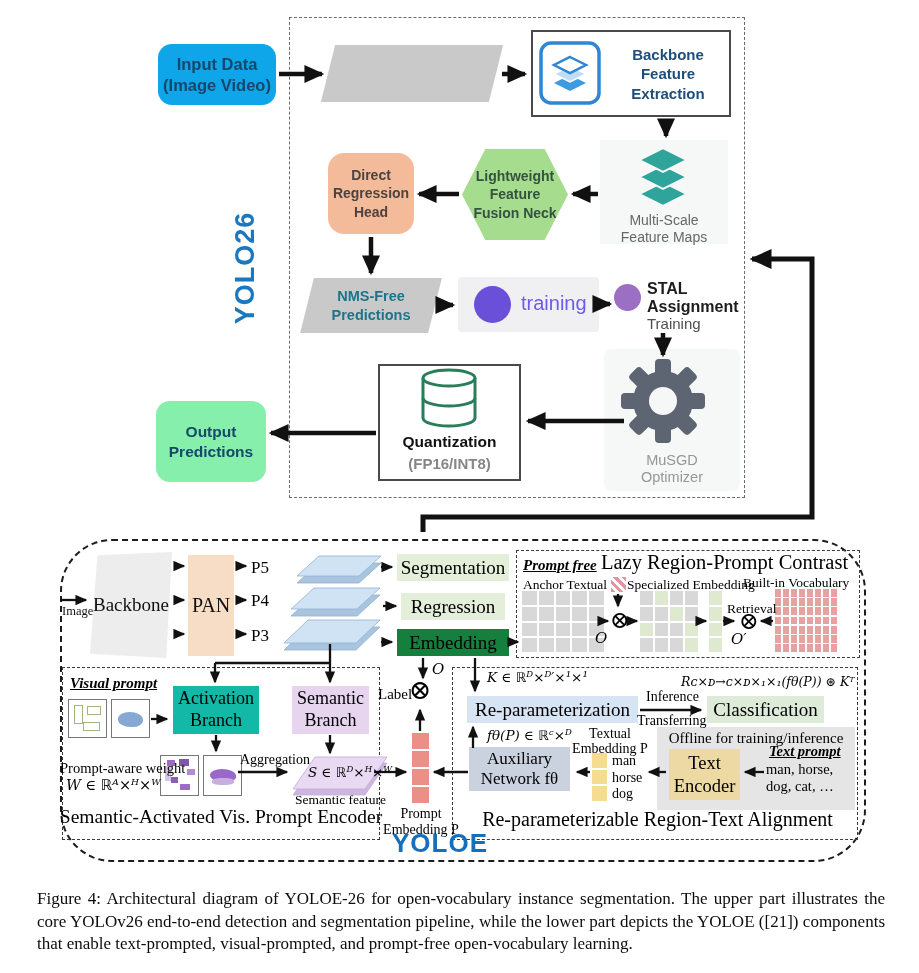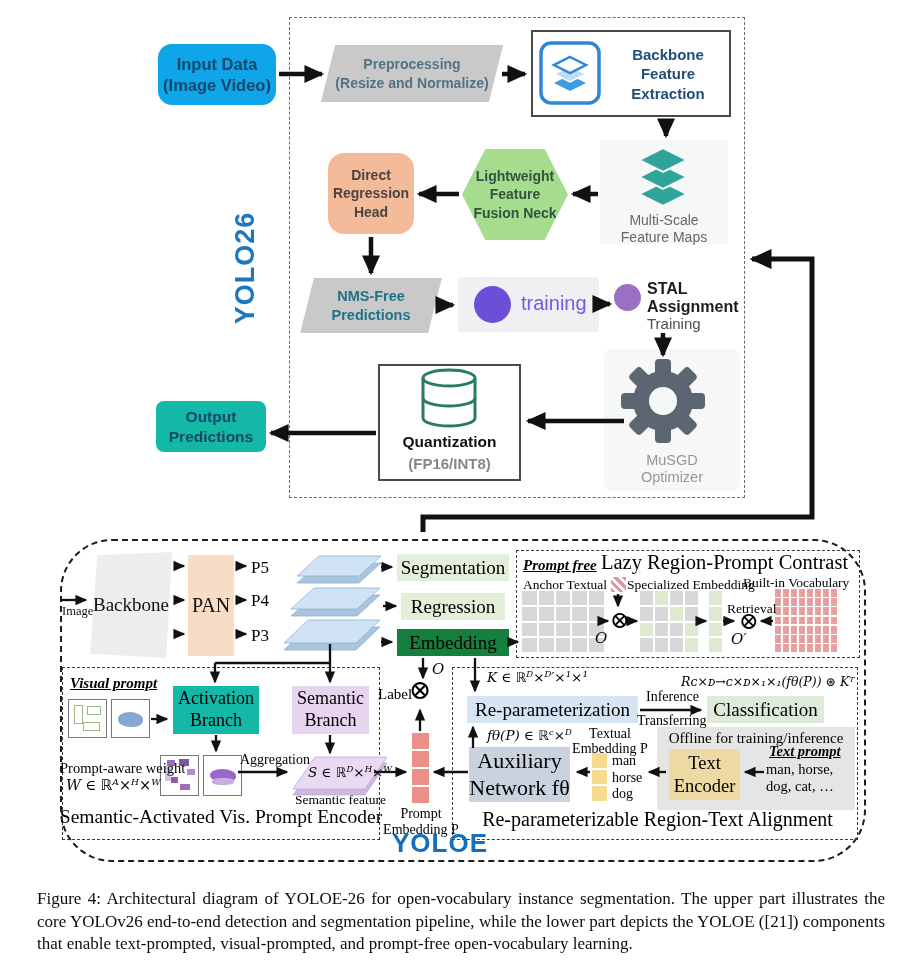--- a/index.html
+++ b/index.html
@@ -34,22 +34,20 @@
 
 <div id="canvas">
 
   <div class="abs dash-top" style="left:289px;top:17px;width:456px;height:481px"></div>
   <div class="abs sans b lbl" style="left:165px;top:250px;width:160px;height:36px;line-height:36px;text-align:center;transform:rotate(-90deg);font-size:27px;color:#1a78c0;letter-spacing:1px">YOLO26</div>
 
   <div class="abs ctr sans b pre" style="left:158px;top:44px;width:118px;height:61px;background:#0ea5e9;border-radius:14px;font-size:16.5px;color:#17476b;line-height:1.25">Input Data
 (Image Video)</div>
 
   <div class="abs skew" style="left:328px;top:45px;width:168px;height:57px;background:#c9c9c9"></div>
-  <div class="abs ctr sans b pre lbl" style="left:328px;top:45px;width:168px;height:57px;font-size:14px;color:#527286;line-height:1.3">Preprocessing
-(Resize and Normalize)</div>
 
   <div class="abs" style="left:531px;top:30px;width:200px;height:87px;background:#fff;border:2px solid #4a4a4a"></div>
   <div class="abs ctr sans b pre" style="left:608px;top:35px;width:120px;height:78px;font-size:15px;color:#1f4e79;line-height:1.3">Backbone
 Feature
 Extraction</div>
 
   <div class="abs" style="left:600px;top:140px;width:128px;height:104px;background:#f6f7f7"></div>
   <div class="abs ctr sans pre" style="left:600px;top:212px;width:128px;height:34px;font-size:14px;color:#676767;line-height:1.2">Multi-Scale
 Feature Maps</div>
 
@@ -75,21 +73,21 @@
   <div class="abs sans" style="left:647px;top:315px;font-size:15px;color:#4f4f4f">Training</div>
 
   <div class="abs" style="left:604px;top:349px;width:136px;height:142px;background:#f6f7f7;border-radius:8px"></div>
   <div class="abs ctr sans pre" style="left:614px;top:450px;width:116px;height:38px;font-size:14.5px;color:#969696;line-height:1.2">MuSGD
 Optimizer</div>
 
   <div class="abs" style="left:378px;top:364px;width:143px;height:117px;background:#fff;border:2px solid #4a4a4a"></div>
   <div class="abs ctr sans b" style="left:378px;top:432px;width:143px;height:20px;font-size:15.5px;color:#111">Quantization</div>
   <div class="abs ctr sans b" style="left:378px;top:453px;width:143px;height:20px;font-size:15px;color:#868686">(FP16/INT8)</div>
 
-  <div class="abs ctr sans b pre" style="left:156px;top:401px;width:110px;height:51px;background:#14b8a6;border-radius:8px;font-size:15.5px;color:#17476b;line-height:1.25">Output
+  <div class="abs ctr sans b pre" style="left:156px;top:401px;width:110px;height:81px;background:#86efac;border-radius:14px;font-size:15.5px;color:#17476b;line-height:1.25">Output
 Predictions</div>
 
   <div class="abs dash-yoloe" style="left:60px;top:539px;width:806px;height:323px"></div>
   <div class="abs ctr sans b lbl" style="left:355px;top:828px;width:170px;height:30px;font-size:26px;color:#1470bd;letter-spacing:1px">YOLOE</div>
 
   <div class="abs serif lbl" style="left:62px;top:604px;font-size:12.5px;color:#111">Image</div>
 
   <div class="abs ctr serif" style="left:90px;top:552px;width:82px;height:106px;background:#ededee;clip-path:polygon(9% 3%,100% 0,93% 100%,0 96%);font-size:19px;color:#111">Backbone</div>
 
   <div class="abs ctr serif" style="left:188px;top:555px;width:46px;height:101px;background:#f7dcc6;font-size:20px;color:#111">PAN</div>
@@ -273,21 +271,21 @@
   <div class="abs ctr serif lbl" style="left:62px;top:806px;width:318px;font-size:19.5px;white-space:nowrap">Semantic-Activated Vis. Prompt Encoder</div>
 
   <div class="abs dash-sub" style="left:452px;top:667px;width:406px;height:173px"></div>
   <div class="abs math lbl" style="left:487px;top:669px;font-size:13.5px">K ∈ ℝᴰ×ᴰ′×¹×¹</div>
   <div class="abs ctr serif" style="left:467px;top:696px;width:171px;height:27px;background:#d6e4f4;font-size:19px">Re-parameterization</div>
   <div class="abs serif lbl" style="left:646px;top:689px;font-size:14px">Inference</div>
   <div class="abs serif lbl" style="left:637px;top:713px;font-size:14px">Transferring</div>
   <div class="abs math lbl" style="left:681px;top:674px;font-size:12.5px;white-space:nowrap">Rᴄ×ᴅ→ᴄ×ᴅ×₁×₁(fθ(P)) ⊛ Kᵀ</div>
   <div class="abs ctr serif" style="left:707px;top:696px;width:117px;height:27px;background:#ddebd8;font-size:19px">Classification</div>
   <div class="abs math lbl" style="left:487px;top:727px;font-size:13.5px">fθ(P) ∈ ℝᶜ×ᴰ</div>
-  <div class="abs ctr serif pre" style="left:469px;top:747px;width:101px;height:55px;background:#c9d2de;font-size:22px;line-height:1.2">Auxiliary
+  <div class="abs ctr serif pre" style="left:469px;top:747px;width:101px;height:44px;background:#c9d2de;font-size:17px;line-height:1.2">Auxiliary
 Network fθ</div>
   <div class="abs serif pre lbl" style="left:572px;top:726px;width:76px;text-align:center;font-size:14px;line-height:1.1">Textual
 Embedding P</div>
   <div class="abs grid g-ycol" style="left:592px;top:753px;width:15px;height:48px;grid-template-rows:repeat(3,1fr)">
       <i></i>
       <i></i>
       <i></i>
     </div>
   <div class="abs serif pre lbl" style="left:612px;top:753px;font-size:14px;line-height:1.18">man
 horse

